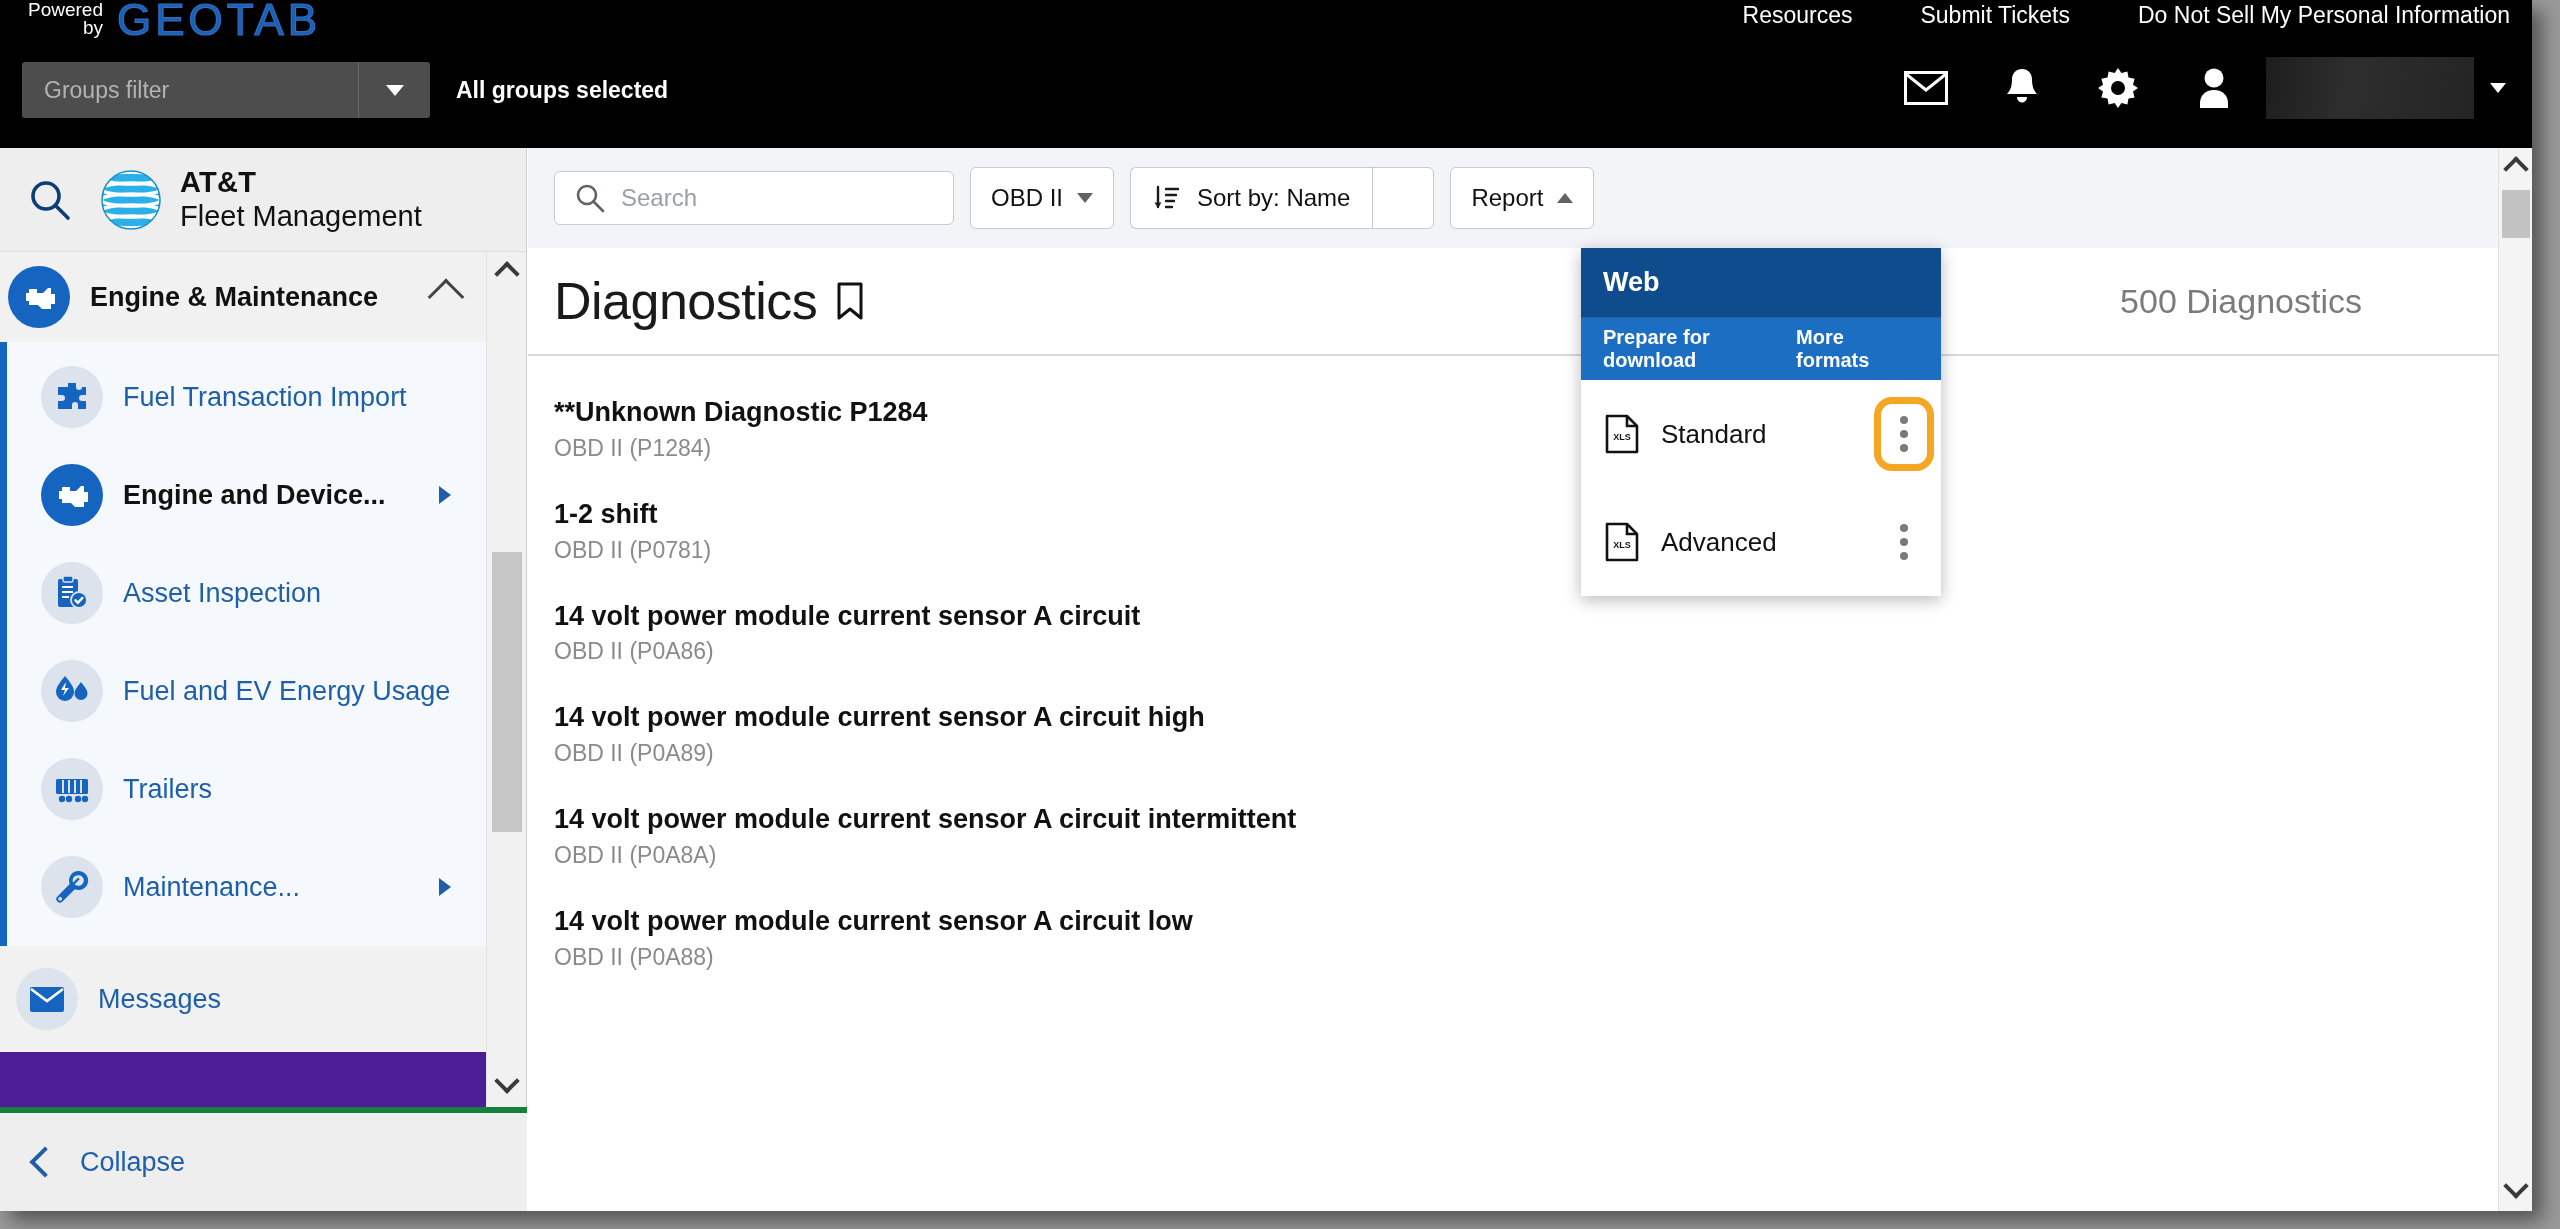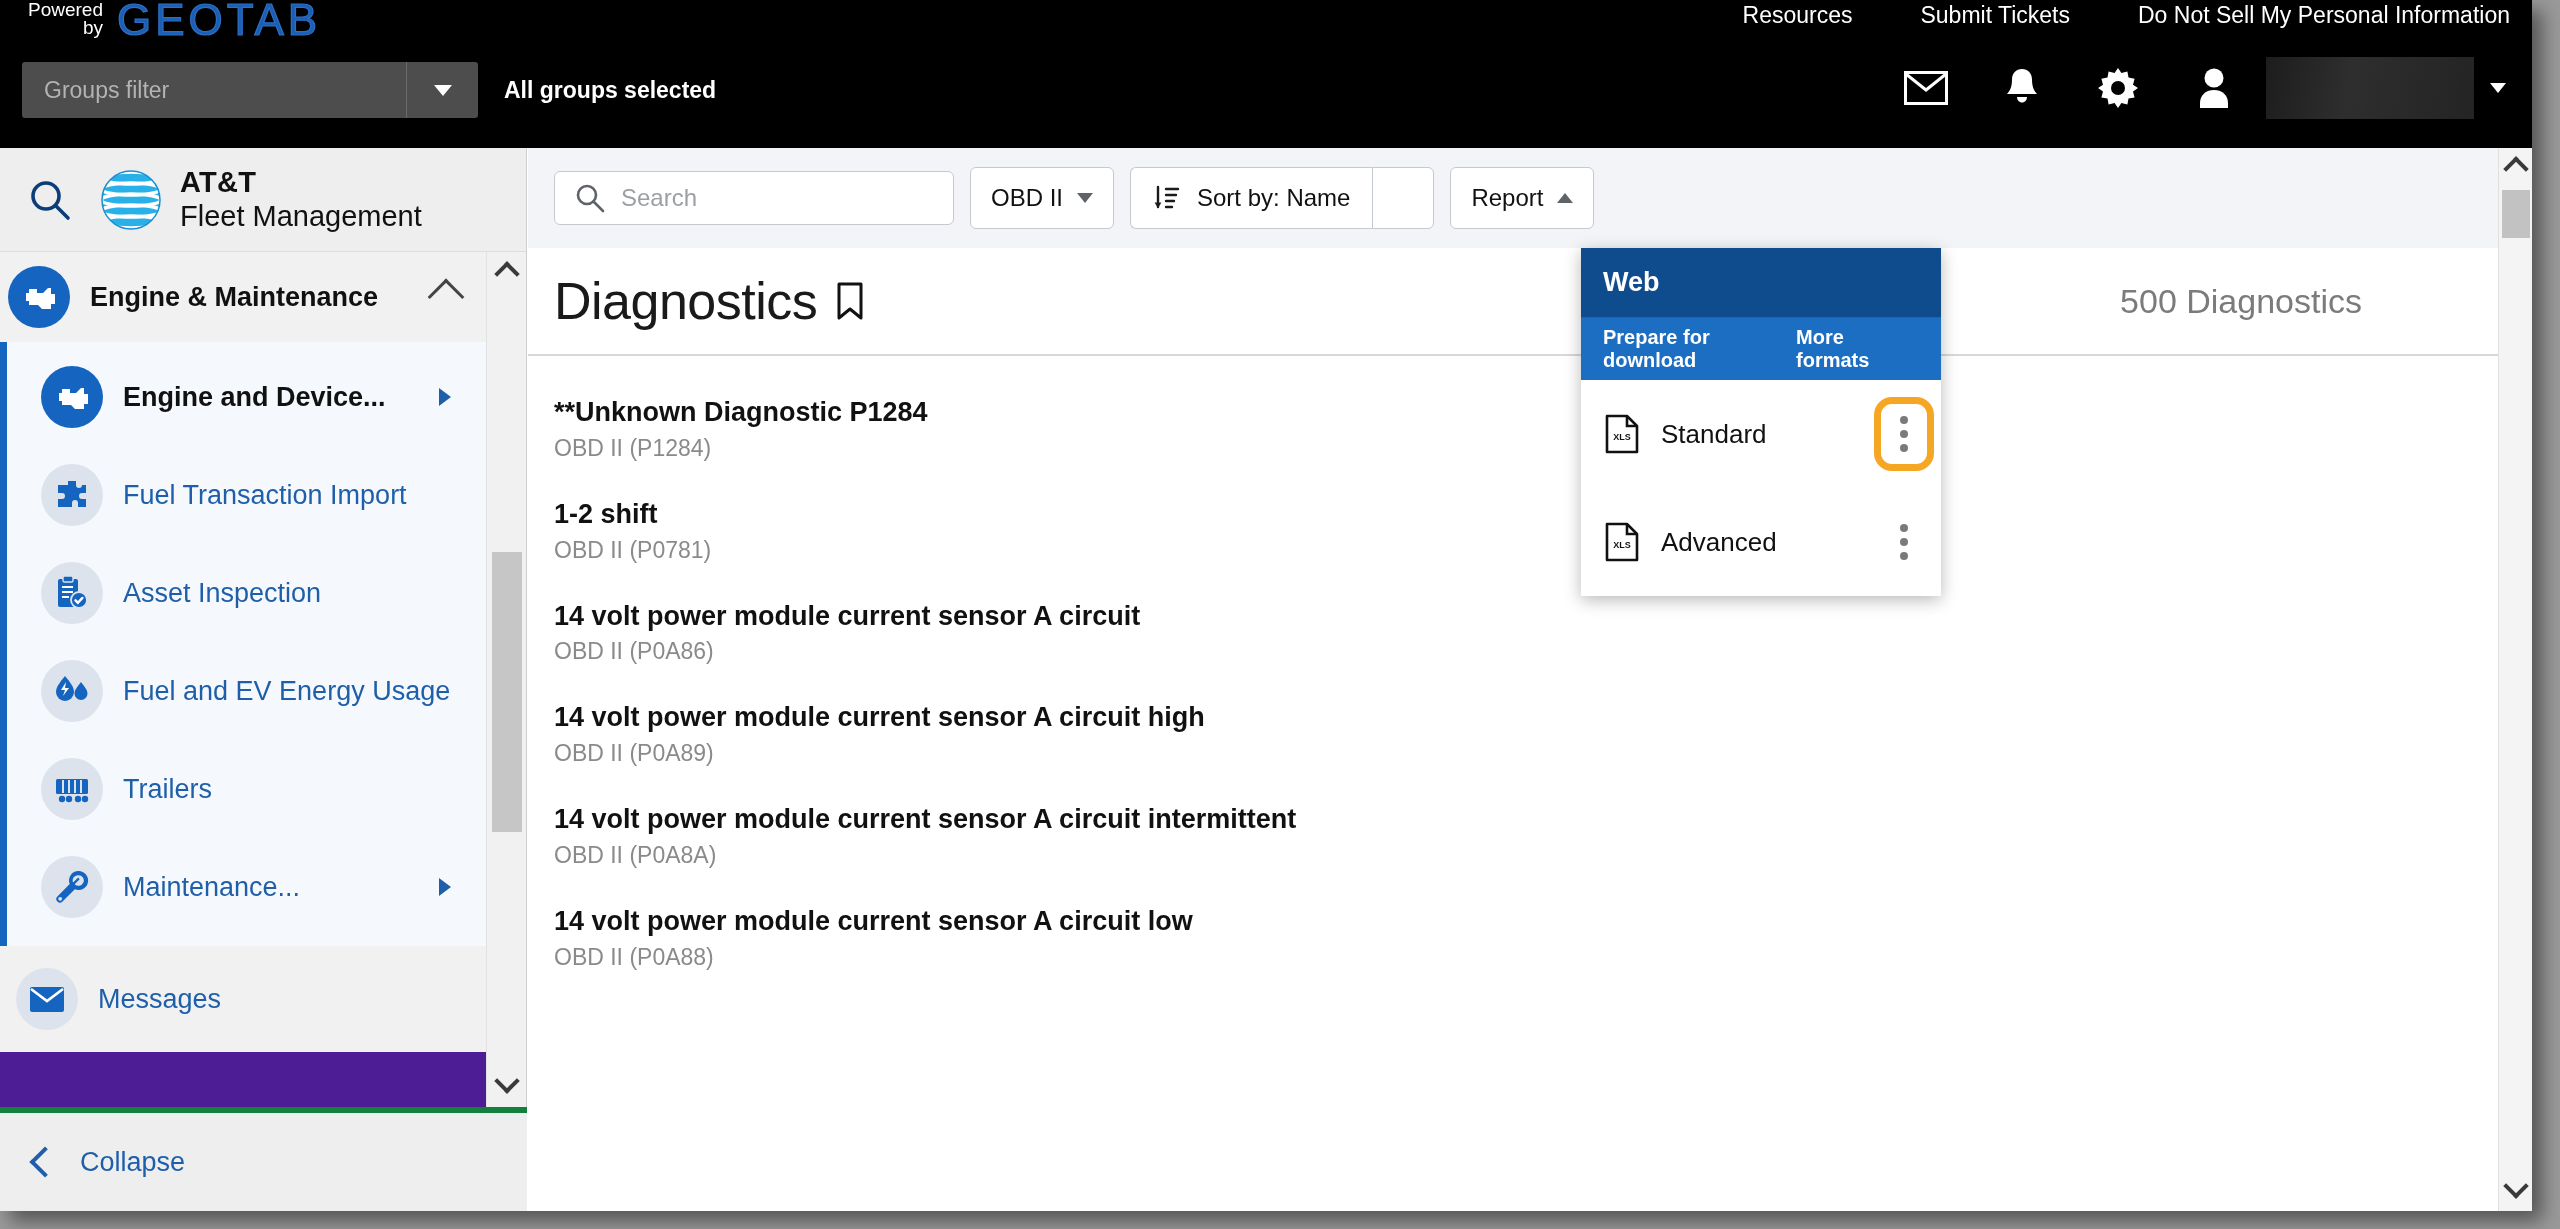--- a/index.html
+++ b/index.html
@@ -35,21 +35,21 @@
     font-size:44px; letter-spacing:4px; font-weight:400;
     color:#1a5fb4; line-height:44px;
     -webkit-text-stroke: 1.2px #2d6fc4;
   }
   .groups-wrap {
     position:absolute; left:22px; top:62px;
     display:flex; align-items:center; gap:26px;
   }
   .groups-field {
     display:flex; align-items:stretch;
-    width:456px; height:56px;
+    width:408px; height:56px;
     background:#4d4d4d; border-radius:3px; overflow:hidden;
   }
   .groups-field .gf-text {
     flex:1; display:flex; align-items:center; padding-left:22px;
     color:#b3b3b3; font-size:23px;
   }
   .groups-field .gf-btn {
     width:72px; display:flex; align-items:center; justify-content:center;
     border-left:1px solid #6b6b6b; cursor:pointer;
   }
@@ -366,37 +366,37 @@
             <svg width="38" height="30" viewBox="0 0 38 30">
                 <path d="M6 11h3V7h8v4h6l5-5h3v6h4v10h-4v5h-9l-4-4H9v-4H6z" fill="#fff"></path>
               </svg>
           </span>
           <span class="g-label">Engine &amp; Maintenance</span>
           <span class="chev up"></span>
         </div>
 
         <div class="sb-sub">
 
+          <div class="sb-item">
+            <span class="circ">
+              <svg width="34" height="34" viewBox="0 0 34 34">
+                  <path d="M13 3h8v4a3 3 0 106 0h4v8h-4a3 3 0 100 6h4v8h-8v-4a3 3 0 10-6 0v4H3v-8h4a3 3 0 100-6H3V7h10z" fill="#1565C0"></path>
+                </svg>
+            </span>
+            <span class="lbl">Fuel Transaction Import</span>
+          </div>
+
           <div class="sb-item active">
             <span class="circ blue">
               <svg width="38" height="30" viewBox="0 0 38 30">
                   <path d="M6 11h3V7h8v4h6l5-5h3v6h4v10h-4v5h-9l-4-4H9v-4H6z" fill="#fff"></path>
                 </svg>
             </span>
             <span class="lbl">Engine and Device...</span>
             <span class="arrow-r"></span>
-          </div>
-
-          <div class="sb-item">
-            <span class="circ">
-              <svg width="34" height="34" viewBox="0 0 34 34">
-                  <path d="M13 3h8v4a3 3 0 106 0h4v8h-4a3 3 0 100 6h4v8h-8v-4a3 3 0 10-6 0v4H3v-8h4a3 3 0 100-6H3V7h10z" fill="#1565C0"></path>
-                </svg>
-            </span>
-            <span class="lbl">Fuel Transaction Import</span>
           </div>
 
           <div class="sb-item">
             <span class="circ">
               <svg width="34" height="36" viewBox="0 0 34 36">
                   <rect x="3" y="4" width="20" height="28" rx="2" fill="#1565C0"></rect>
                   <rect x="8" y="1" width="10" height="6" rx="1.6" fill="#1565C0" stroke="#dde3ec" stroke-width="1.4"></rect>
                   <g stroke="#fff" stroke-width="2">
                     <line x1="7" y1="12" x2="18" y2="12"></line>
                     <line x1="7" y1="17" x2="18" y2="17"></line>

